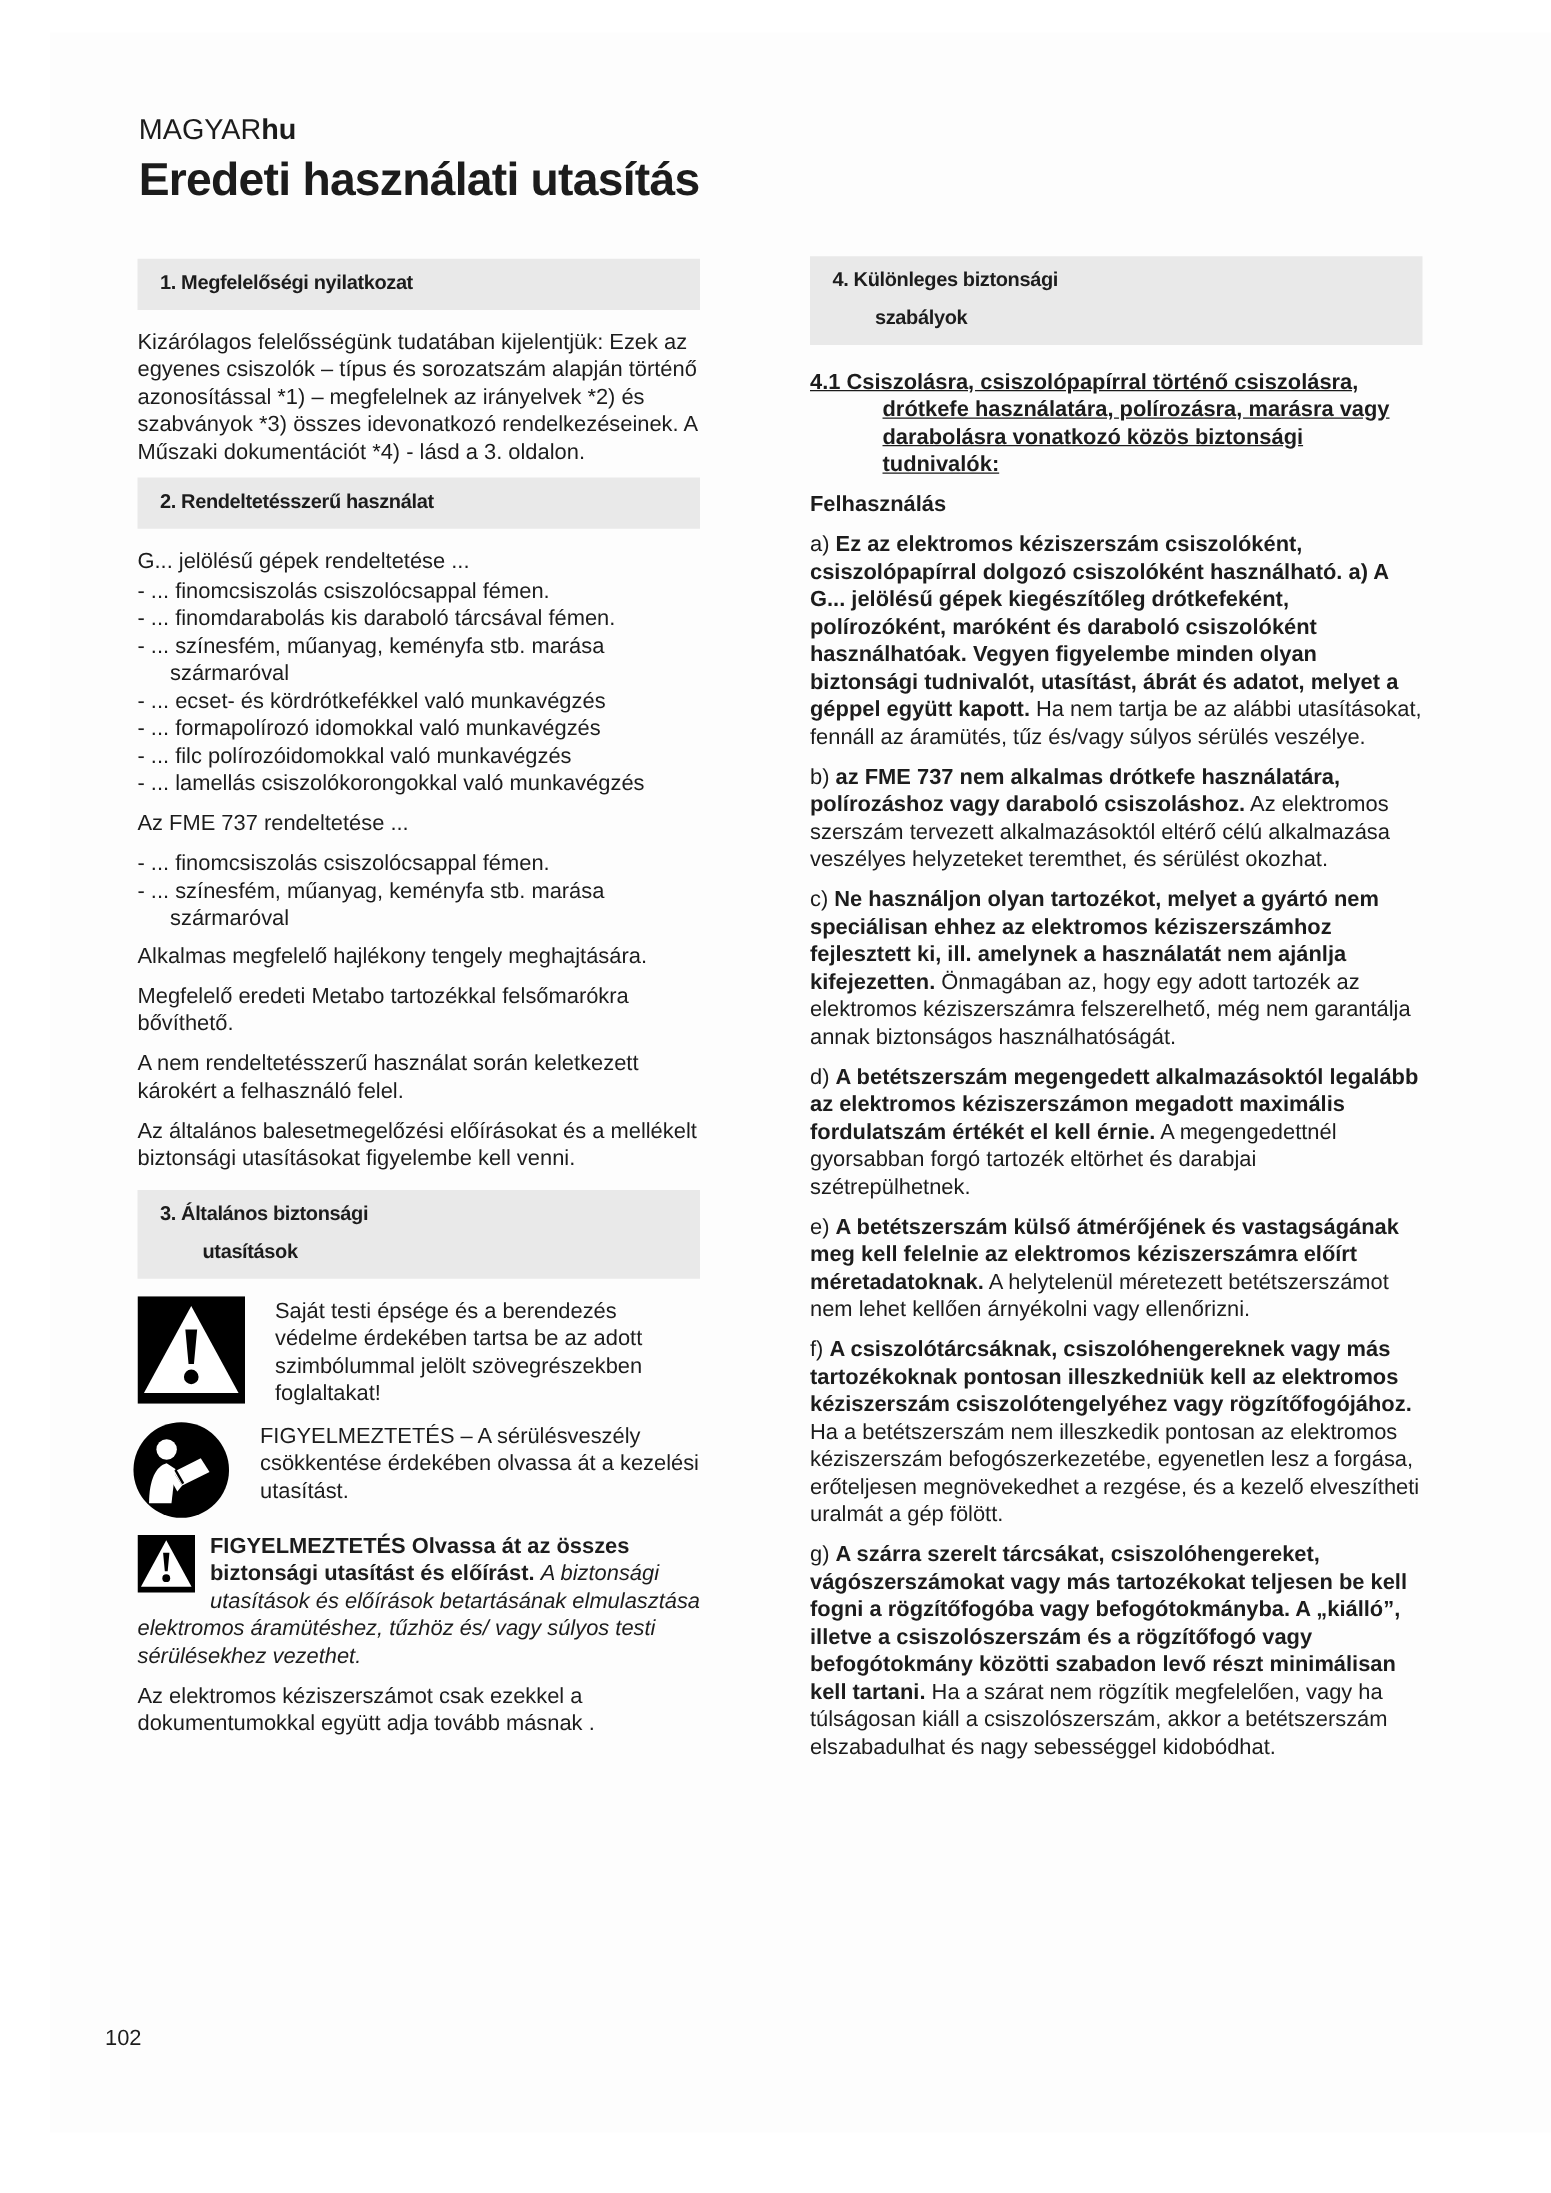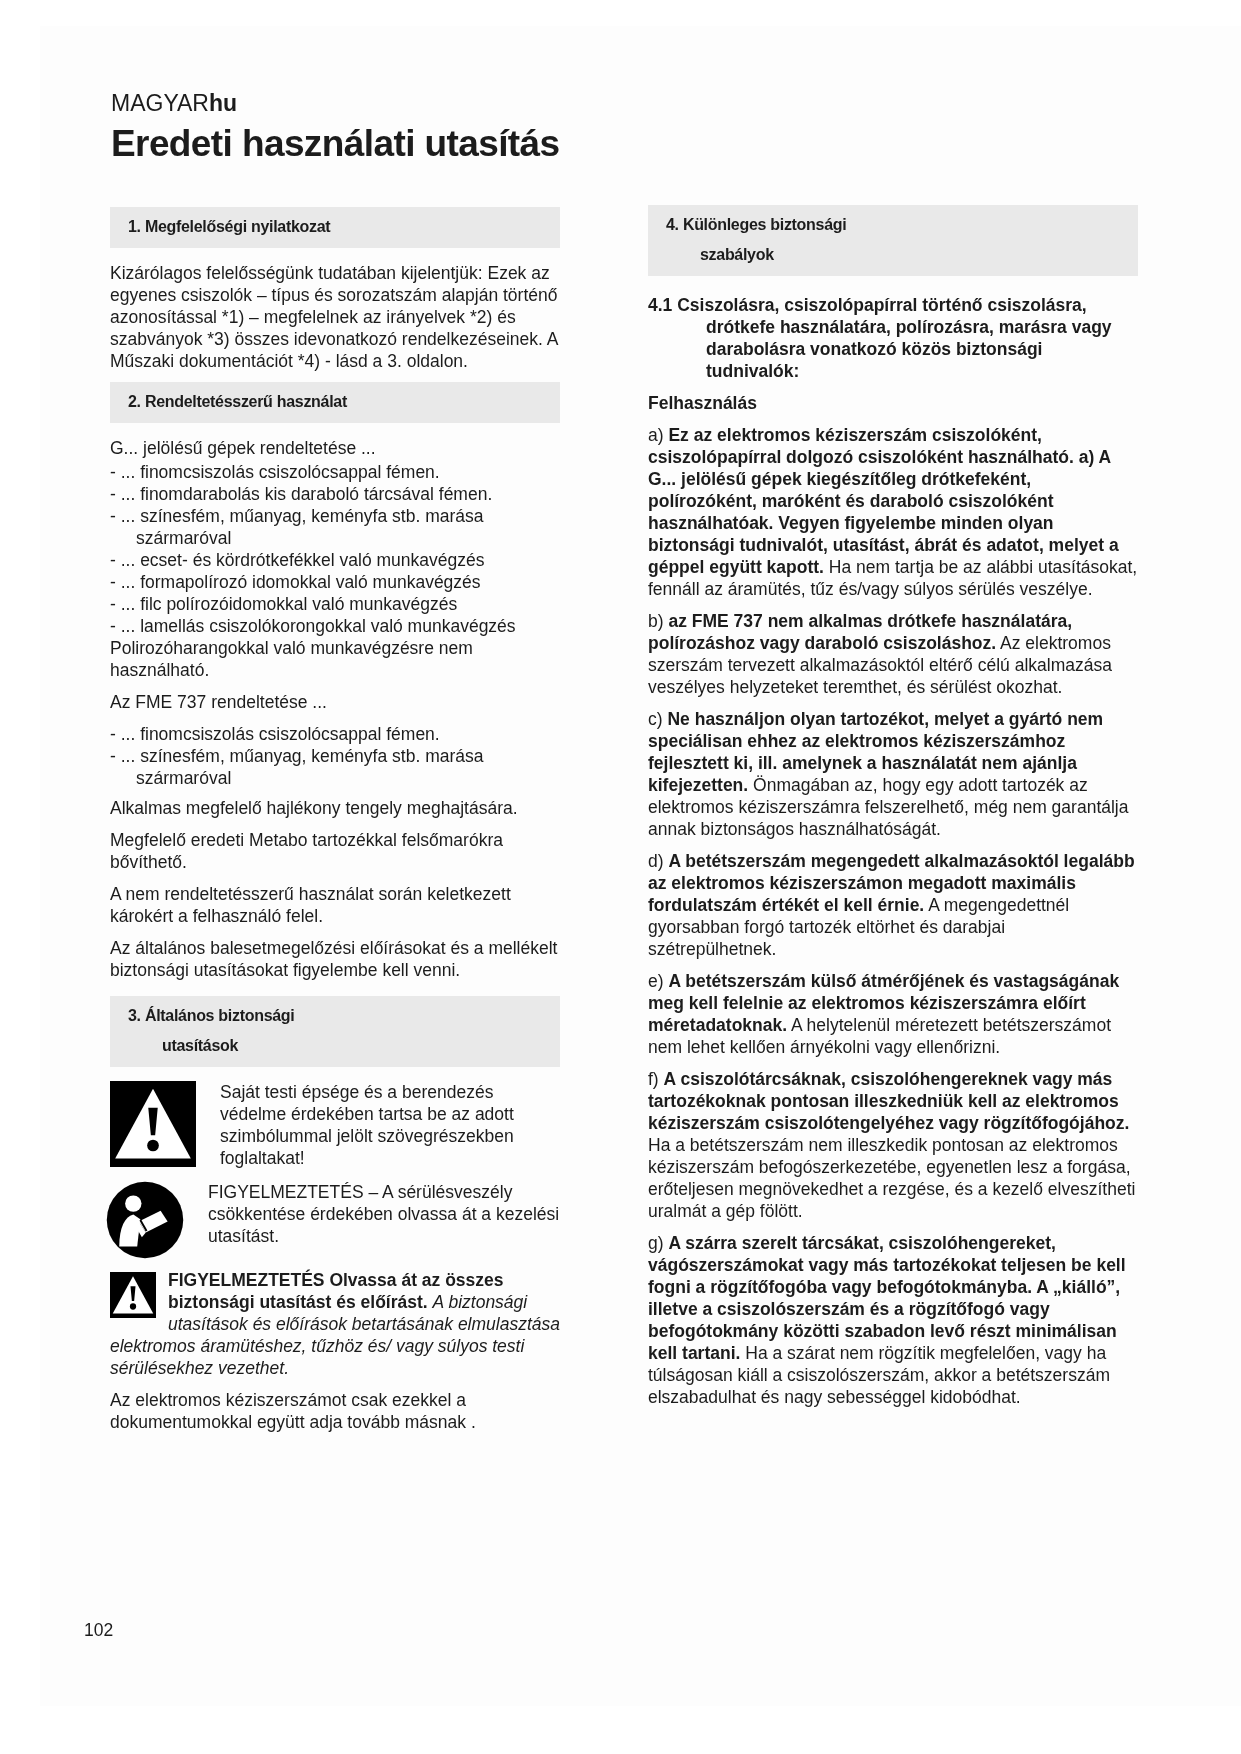--- a/index.html
+++ b/index.html
@@ -21,21 +21,21 @@
   .col-right{left:648px;top:205px;width:490px;}
   
   .secbar{background:#e9e9e9;font-weight:bold;font-size:16px;line-height:30px;
           padding:5px 4px 6px 18px;margin:0 0 14px 0;letter-spacing:-0.3px;}
   .secbar .l2{margin-left:34px;}
   .body{margin:0 0 10px 0;}
   .tight{margin:0 0 2px 0;}
   .b{font-weight:bold;}
   .i{font-style:italic;}
   .li{padding-left:26px;text-indent:-26px;margin:0;}
-  .hang41{padding-left:58px;text-indent:-58px;font-weight:bold;margin:14px 0 10px 0;}
+  .hang41{padding-left:58px;text-indent:-58px;font-weight:bold;margin:14px 0 10px 0;text-decoration:underline;}
   
   .warnrow{display:flex;margin:12px 0 10px 0;}
   .warnrow .ic{flex:none;margin-right:24px;}
   .sq86{width:86px;height:86px;display:block;}
   .circ78{width:78px;height:78px;display:block;margin-left:-4px;}
   .smallic{float:left;width:46px;height:48px;margin:2px 12px 2px 0;}
   .pagenum{position:absolute;left:84px;top:1620px;font-size:17.5px;}
   .pfx{font-weight:normal;}
 </style>
 </head>
@@ -62,21 +62,20 @@
     <p class="tight">G... jelölésű gépek rendeltetése ...</p>
     <div>
       <p class="li">- ... finomcsiszolás csiszolócsappal fémen.</p>
       <p class="li">- ... finomdarabolás kis daraboló tárcsával fémen.</p>
       <p class="li">- ... színesfém, műanyag, keményfa stb. marása szármaróval</p>
       <p class="li">- ... ecset- és kördrótkefékkel való munkavégzés</p>
       <p class="li">- ... formapolírozó idomokkal való munkavégzés</p>
       <p class="li">- ... filc polírozóidomokkal való munkavégzés</p>
       <p class="li">- ... lamellás csiszolókorongokkal való munkavégzés</p>
     </div>
-    <p class="tight">Polirozóharangokkal való munkavégzésre nem használható.</p>
     <p class="body" style="margin-top:10px;">Az FME 737 rendeltetése ...</p>
     <div>
       <p class="li">- ... finomcsiszolás csiszolócsappal fémen.</p>
       <p class="li">- ... színesfém, műanyag, keményfa stb. marása szármaróval</p>
     </div>
     <p class="body" style="margin-top:8px;">Alkalmas megfelelő hajlékony tengely meghajtására.</p>
     <p class="body">Megfelelő eredeti Metabo tartozékkal felsőmarókra bővíthető.</p>
     <p class="body">A nem rendeltetésszerű használat során keletkezett károkért a felhasználó felel.</p>
     <p class="body">Az általános balesetmegelőzési előírásokat és a mellékelt biztonsági utasításokat figyelembe kell venni.</p>
 

